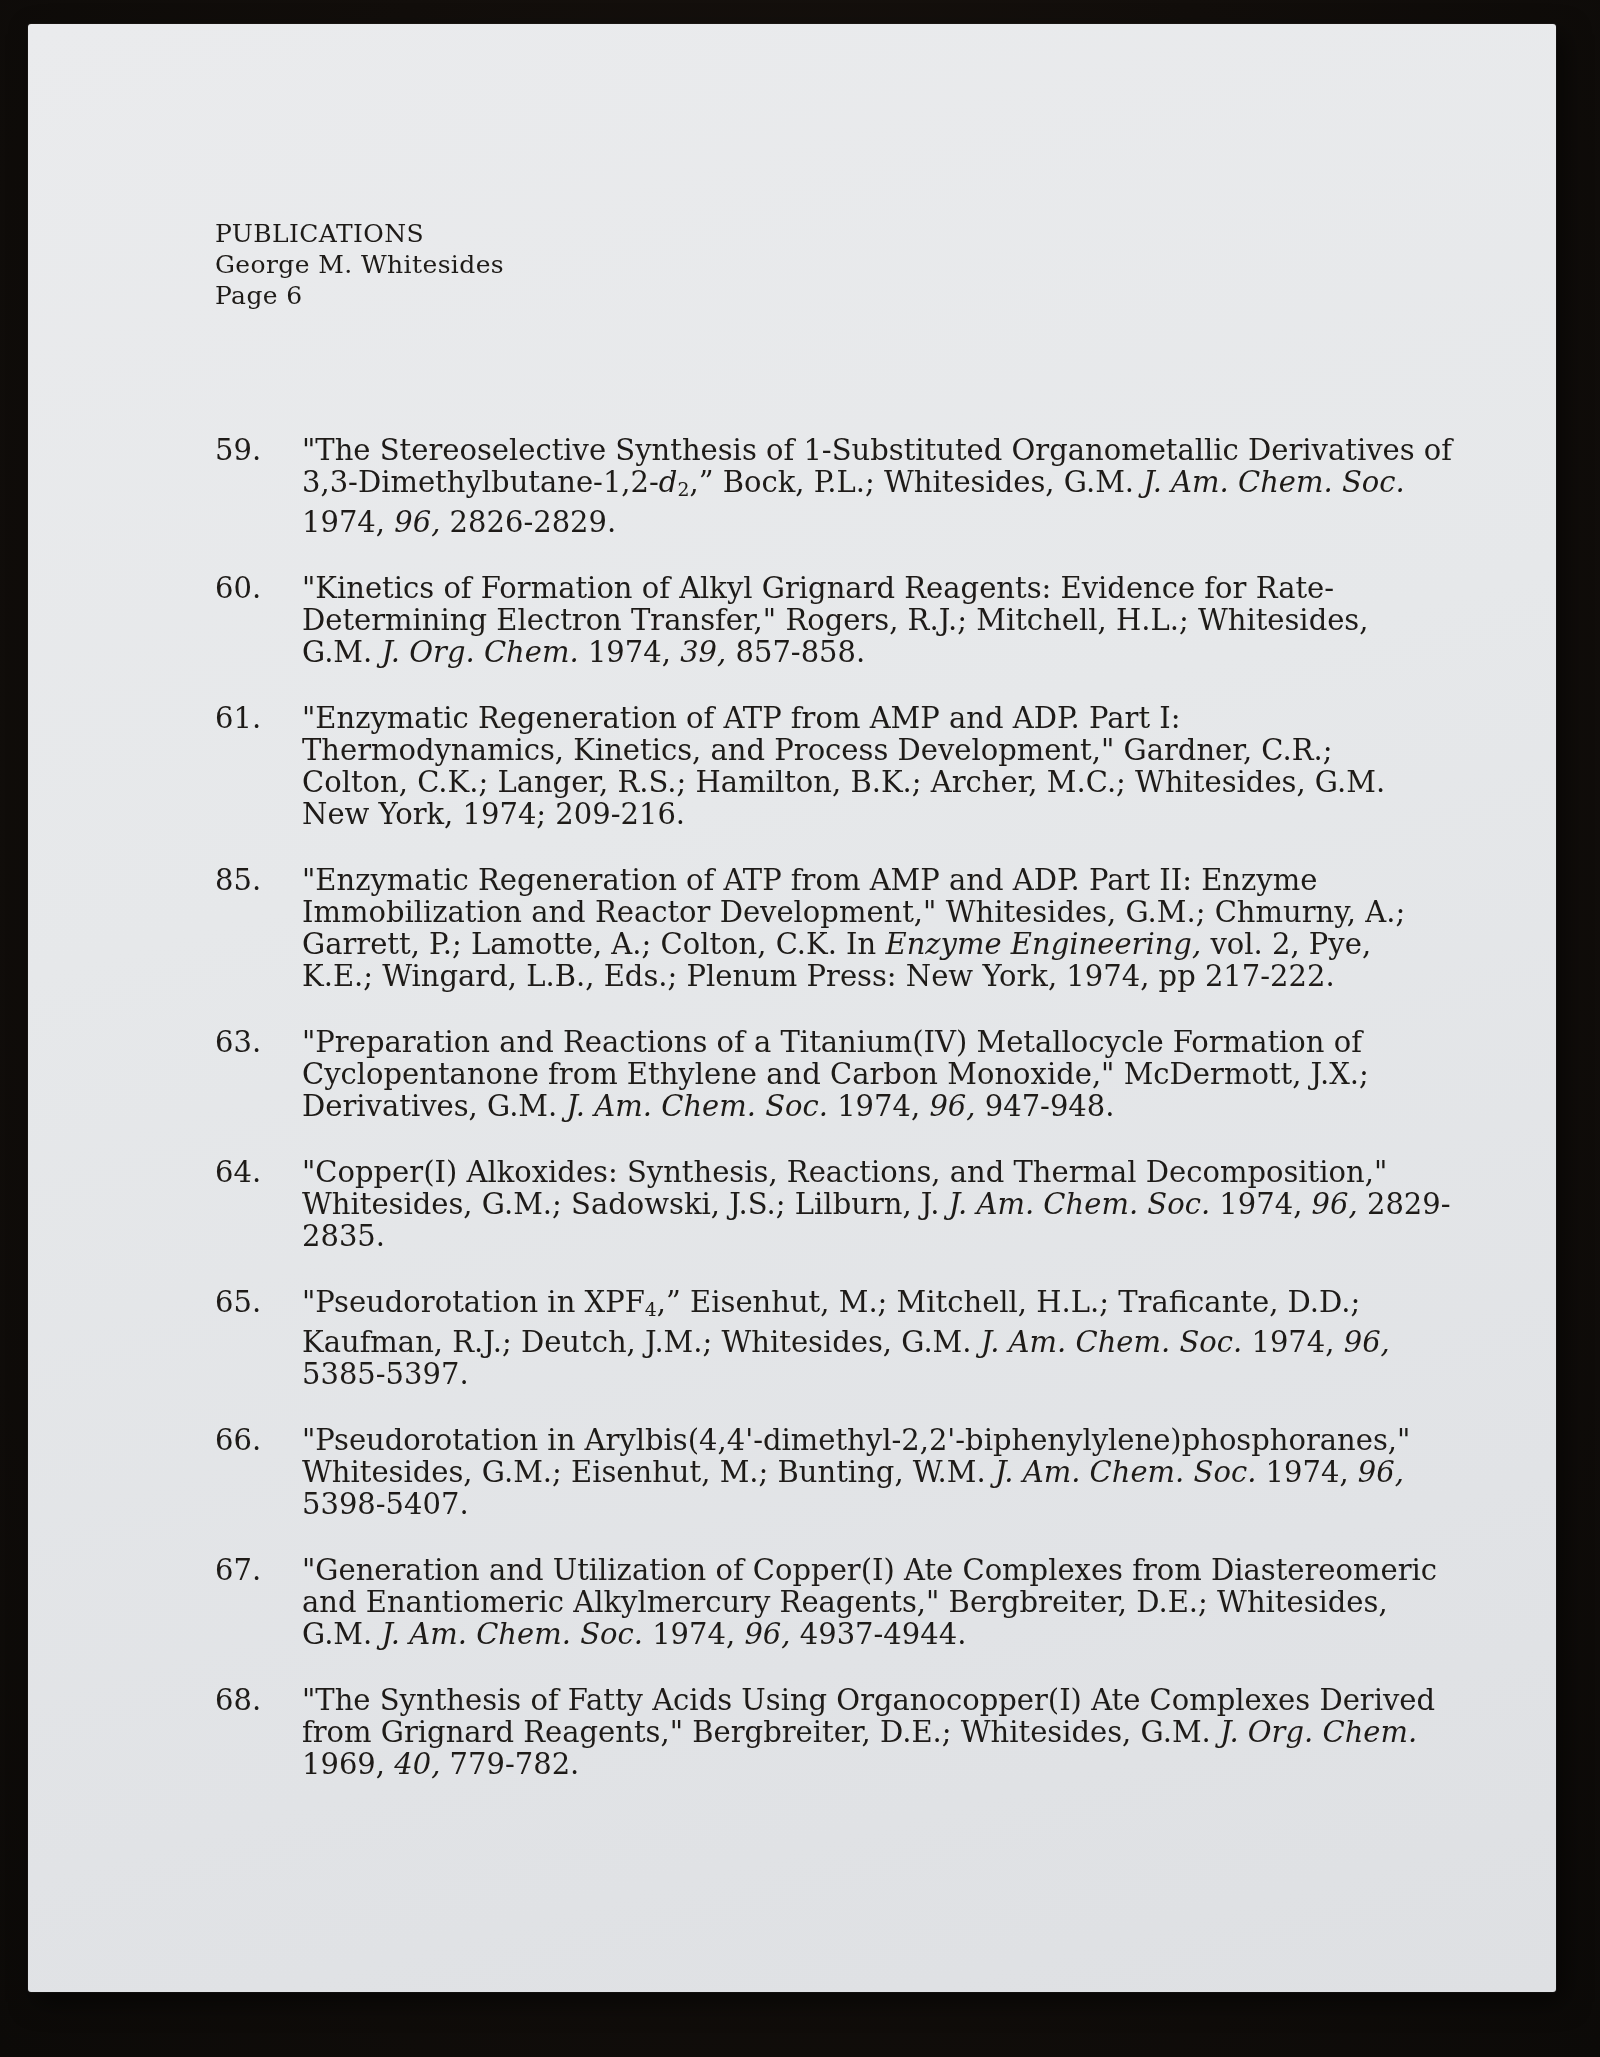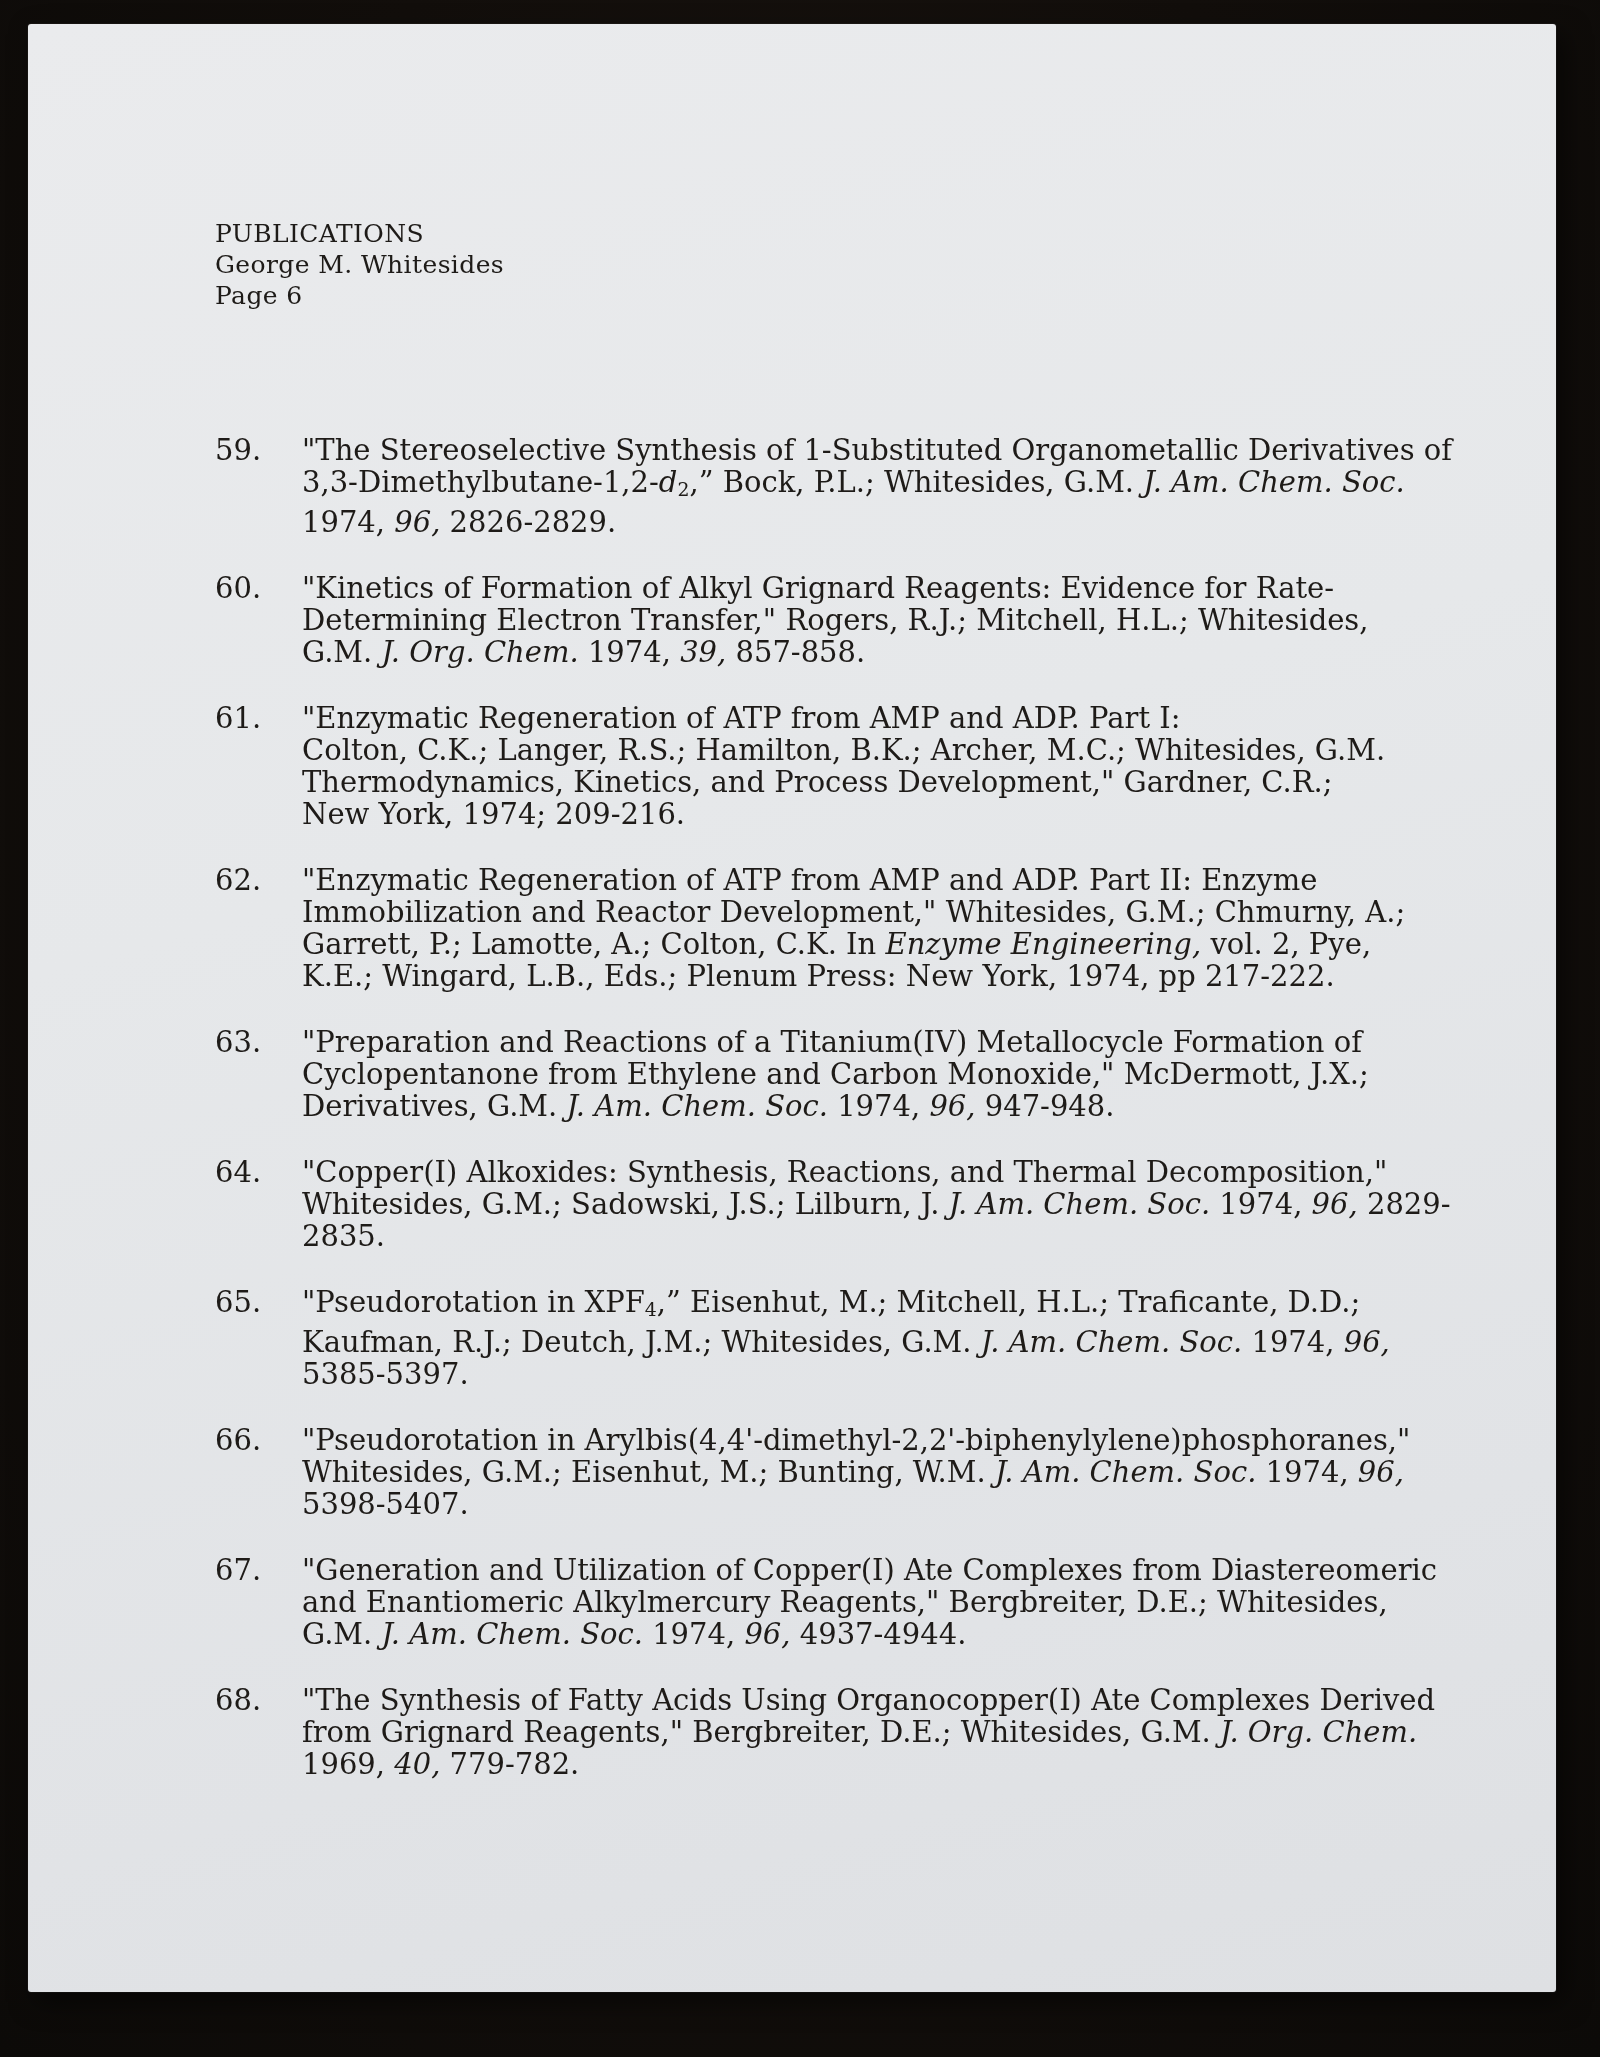--- a/index.html
+++ b/index.html
@@ -86,27 +86,27 @@
           <div class="entry-body">
             <div class="line"><span>"Kinetics of Formation of Alkyl Grignard Reagents: Evidence for Rate-</span></div>
             <div class="line"><span>Determining Electron Transfer," Rogers, R.J.; Mitchell, H.L.; Whitesides,</span></div>
             <div class="line"><span>G.M. </span><span class="s-i">J. Org. Chem.</span><span> </span><span class="s-b">1974</span><span>, </span><span class="s-i">39,</span><span> 857-858.</span></div>
           </div>
         </div>
         <div class="entry">
           <div class="entry-num">61.</div>
           <div class="entry-body">
             <div class="line"><span>"Enzymatic Regeneration of ATP from AMP and ADP. Part I:</span></div>
+            <div class="line"><span>Thermodynamics, Kinetics, and Process Development," Gardner, C.R.;</span></div>
             <div class="line"><span>Colton, C.K.; Langer, R.S.; Hamilton, B.K.; Archer, M.C.; Whitesides, G.M.</span></div>
-            <div class="line"><span>Thermodynamics, Kinetics, and Process Development," Gardner, C.R.;</span></div>
             <div class="line"><span>New York, 1974; 209-216.</span></div>
           </div>
         </div>
         <div class="entry">
-          <div class="entry-num">62.</div>
+          <div class="entry-num">85.</div>
           <div class="entry-body">
             <div class="line"><span>"Enzymatic Regeneration of ATP from AMP and ADP. Part II: Enzyme</span></div>
             <div class="line"><span>Immobilization and Reactor Development," Whitesides, G.M.; Chmurny, A.;</span></div>
             <div class="line"><span>Garrett, P.; Lamotte, A.; Colton, C.K. In </span><span class="s-i">Enzyme Engineering,</span><span> vol. 2, Pye,</span></div>
             <div class="line"><span>K.E.; Wingard, L.B., Eds.; Plenum Press: New York, 1974, pp 217-222.</span></div>
           </div>
         </div>
         <div class="entry">
           <div class="entry-num">63.</div>
           <div class="entry-body">

